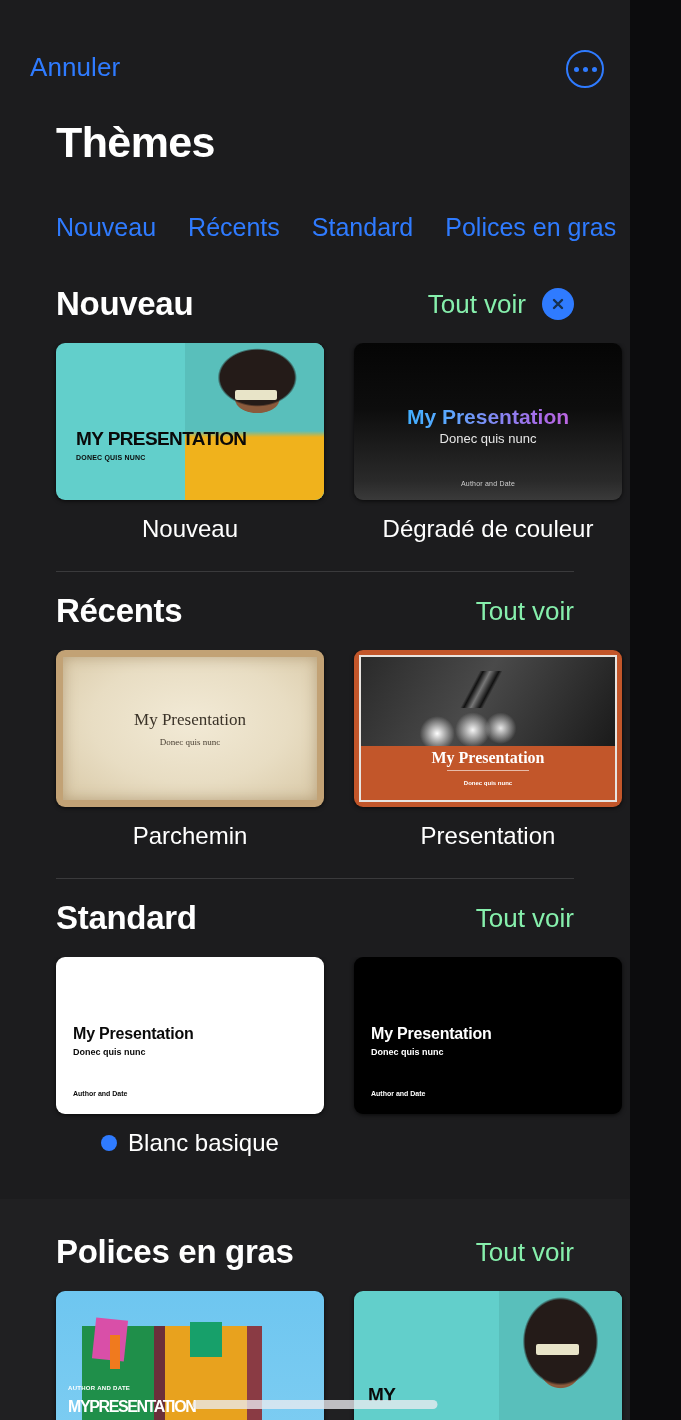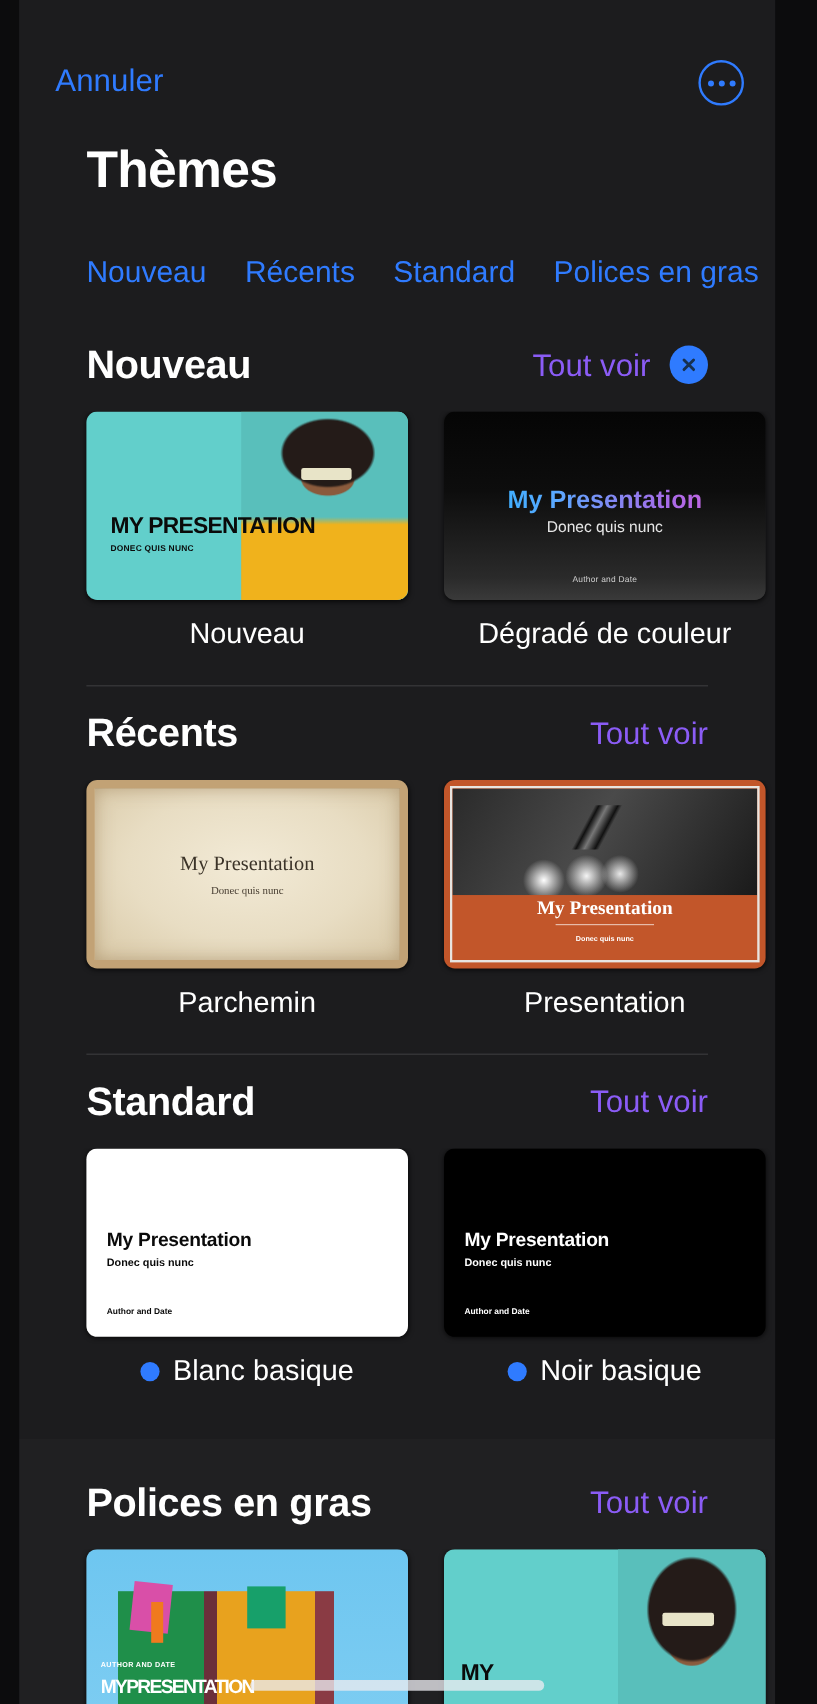--- a/index.html
+++ b/index.html
@@ -7,21 +7,20 @@
     width: 681px; height: 1420px;
     background: #0c0c0d;
     font-family: "Liberation Sans", sans-serif;
     overflow: hidden;
   }
   #screen {
     position: relative;
     width: 630px; height: 1420px;
     background: #1c1c1e;
     overflow: hidden;
-    margin-left: 16px;
   }
 
   
   #topbar {
     position: absolute; top: 0; left: 0; right: 0; height: 110px;
     background: #1c1c1e;
   }
   #cancel-btn {
     position: absolute; left: 30px; top: 52px;
     font-size: 26px; color: #2f7bff; letter-spacing: .1px;
@@ -69,21 +68,21 @@
     padding: 0 56px;
     display: flex; align-items: center;
   }
   .sec-title {
     font-size: 33px; font-weight: bold; color: #fff; letter-spacing: -.3px;
   }
   .sec-right {
     margin-left: auto; display: flex; align-items: center; gap: 16px;
   }
   .see-all {
-    font-size: 26px; color: #8b5cf6; cursor: pointer; white-space: nowrap;
+    font-size: 26px; color: #86efac; cursor: pointer; white-space: nowrap;
   }
   .close-chip {
     width: 32px; height: 32px; border-radius: 50%; background: #2f7bff;
     display: flex; align-items: center; justify-content: center; cursor: pointer;
     flex: none;
   }
   .close-chip svg { display: block; }
 
   .row {
     display: flex; gap: 30px; padding-left: 56px; overflow: hidden;
@@ -417,24 +416,20 @@
             <span>Blanc basique</span>
           </div>
         </div>
 
         <div class="theme">
           <div class="thumb t-basic t-black">
             <div class="k-t1">My Presentation</div>
             <div class="k-t2">Donec quis nunc</div>
             <div class="k-t3">Author and Date</div>
           </div>
-          <div class="theme-label">
-            <span class="dot"></span>
-            <span>Noir basique</span>
-          </div>
         </div>
 
         <div class="theme">
           <div class="thumb t-plain-white"></div>
         </div>
       </div>
     </section>
 
     <section class="section shaded" style="margin-top:42px; padding-top:14px;">
       <div class="sec-head">

